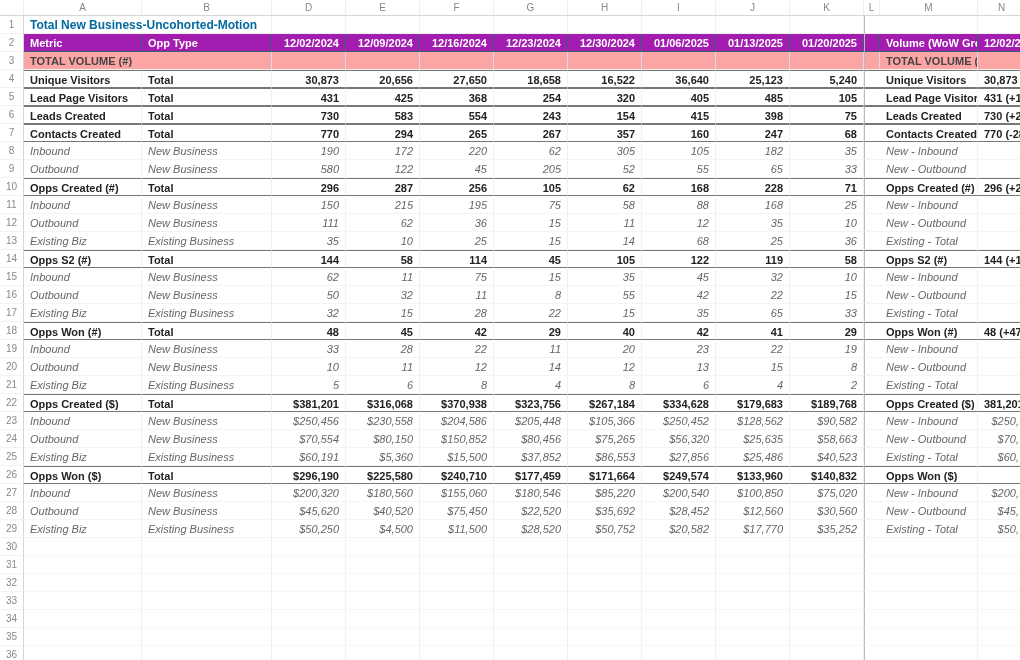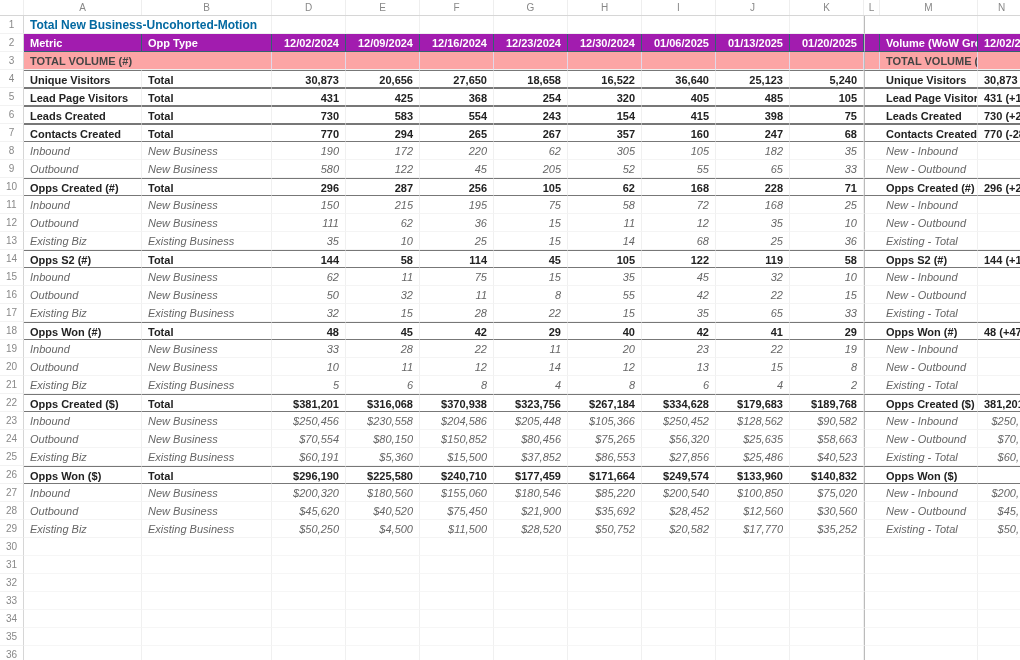--- a/index.html
+++ b/index.html
@@ -284,21 +284,21 @@
         <div class="cell wN right bold">296 (+2367</div>
       </div>
       <div class="row srow">
         <div class="cell wA ital">Inbound</div>
         <div class="cell wB ital">New Business</div>
         <div class="cell wD right ital">150</div>
         <div class="cell wE right ital">215</div>
         <div class="cell wF right ital">195</div>
         <div class="cell wG right ital">75</div>
         <div class="cell wH right ital">58</div>
-        <div class="cell wI right ital">72</div>
+        <div class="cell wI right ital">88</div>
         <div class="cell wJ right ital">168</div>
         <div class="cell wK right ital">25</div>
         <div class="cell wL gap"></div>
         <div class="cell wM ital">New - Inbound</div>
         <div class="cell wN right ital"></div>
       </div>
       <div class="row srow">
         <div class="cell wA ital">Outbound</div>
         <div class="cell wB ital">New Business</div>
         <div class="cell wD right ital">111</div>
@@ -537,21 +537,21 @@
         <div class="cell wL gap"></div>
         <div class="cell wM ital">New - Inbound</div>
         <div class="cell wN right ital">$200,</div>
       </div>
       <div class="row srow">
         <div class="cell wA ital">Outbound</div>
         <div class="cell wB ital">New Business</div>
         <div class="cell wD right ital">$45,620</div>
         <div class="cell wE right ital">$40,520</div>
         <div class="cell wF right ital">$75,450</div>
-        <div class="cell wG right ital">$21,900</div>
+        <div class="cell wG right ital">$22,520</div>
         <div class="cell wH right ital">$35,692</div>
         <div class="cell wI right ital">$28,452</div>
         <div class="cell wJ right ital">$12,560</div>
         <div class="cell wK right ital">$30,560</div>
         <div class="cell wL gap"></div>
         <div class="cell wM ital">New - Outbound</div>
         <div class="cell wN right ital">$45,</div>
       </div>
       <div class="row srow">
         <div class="cell wA ital">Existing Biz</div>

